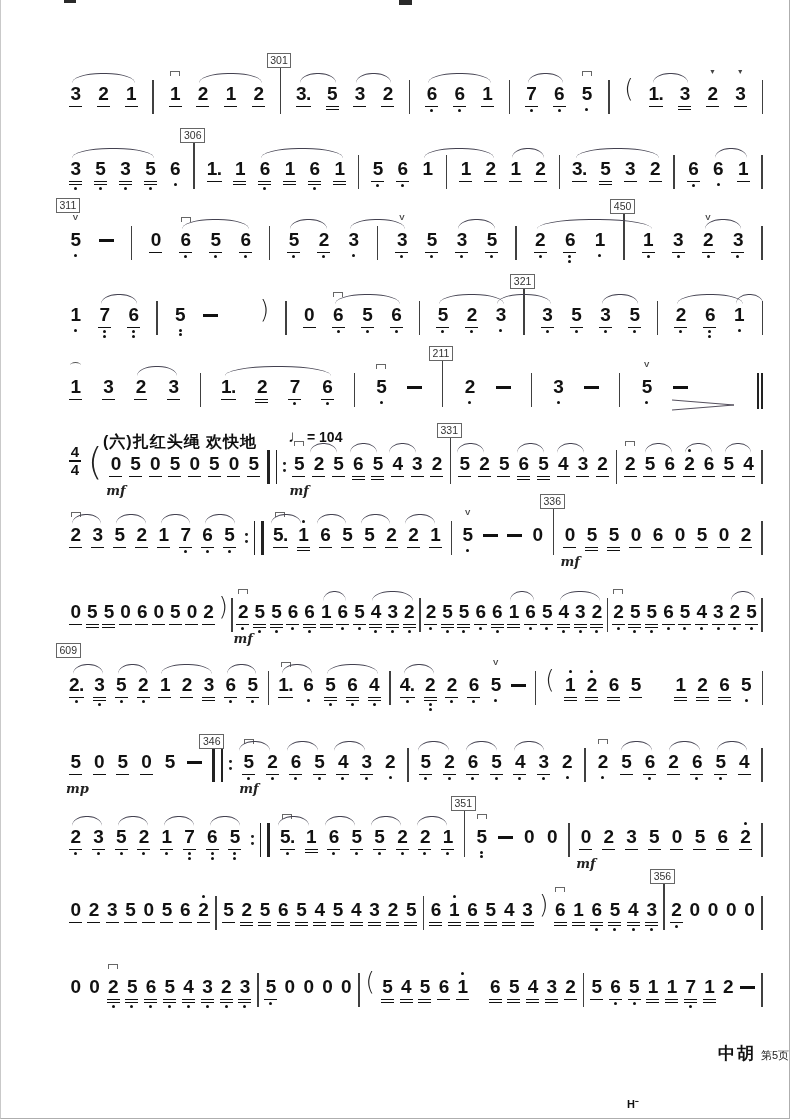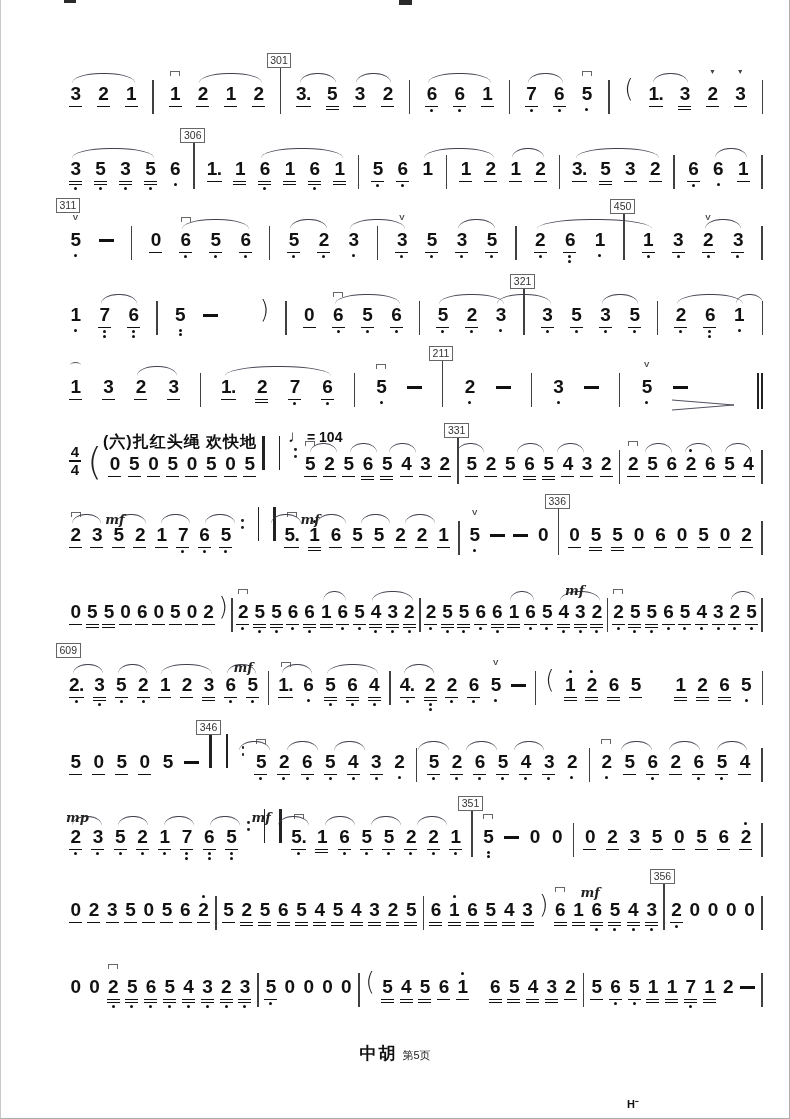--- a/index.html
+++ b/index.html
@@ -15,26 +15,26 @@
   .bz{height:11px;display:flex;align-items:flex-end;justify-content:center;
       font:bold 8px "Liberation Sans",sans-serif;line-height:10px;color:#444;}
   .cap{width:8px;height:4px;border:1.3px solid #666;border-bottom:none;margin-bottom:1px;}
   .carc{width:11px;height:5px;border-top:1.4px solid #555;border-radius:55% 55% 0 0;margin-bottom:2px;}
   .hz{height:6px;display:flex;align-items:center;justify-content:center;}
   .dot{width:3px;height:3px;border-radius:50%;background:#111;flex:0 0 auto;}
   .dg{height:21px;font:bold 19px "Liberation Sans",sans-serif;line-height:21px;color:#121212;letter-spacing:-0.5px;white-space:nowrap;}
   .uz{width:100%;display:flex;flex-direction:column;gap:1.5px;padding-top:1.5px;box-sizing:border-box;}
   .ul{height:1.6px;background:#111;width:100%;}
   .lz{display:flex;flex-direction:column;align-items:center;gap:1.5px;padding-top:2px;}
-  .dyn{position:absolute;top:47px;left:-3px;font:bold italic 13px "DejaVu Serif",serif;color:#222;z-index:2;margin-top:29px;}
+  .dyn{position:absolute;top:47px;left:-3px;font:bold italic 13px "DejaVu Serif",serif;color:#222;z-index:2;}
   .bar{width:1.4px;height:34px;background:#404040;margin-top:14px;}
   .bar.hasm{height:47px;margin-top:1px;}
   .dbar{margin-top:14px;flex-direction:row !important;gap:2.5px;}
   .dbar div{width:1.5px;height:36px;background:#222;}
-  .rep{flex-direction:row !important;gap:14px;height:34px;}
+  .rep{margin-top:14px;flex-direction:row !important;gap:6px;height:34px;}
   .bthick{width:3px;height:34px;background:#222;}
   .bthin{width:1.3px;height:34px;background:#222;}
   .rdots{display:flex;flex-direction:column;gap:4px;}
   .rdots div{width:2.8px;height:2.8px;border-radius:50%;background:#222;}
   .dash{width:15px;height:2.6px;background:#111;margin-top:27px;}
   .paren{font:300 24px "DejaVu Sans",sans-serif;color:#222;margin-top:11px;line-height:24px;}
   .paren.big{font-size:38px;margin-top:6px;line-height:38px;font-weight:300;}
   .spc{height:1px;}
   .ts{margin-top:9px;display:flex;flex-direction:column;align-items:center;
       font:bold 15px "Liberation Sans",sans-serif;line-height:14px;color:#111;}
@@ -42,21 +42,21 @@
   .hp{margin-top:40px;margin-left:-36px;}
   .mbox{position:absolute;top:-14px;left:-13px;border:1px solid #666;background:#fff;
         font:10.5px "Liberation Sans",sans-serif;color:#333;padding:0 2.5px;line-height:13px;
         white-space:nowrap;z-index:3;}
   .slur{position:absolute;top:7px;height:9px;border-top:1.5px solid #42404f;
         border-radius:55% 55% 0 0 / 120% 120% 0 0;z-index:1;}
   
   .sec-header{position:absolute;left:102px;top:432px;font:bold 16px "Liberation Sans",sans-serif;color:#111;letter-spacing:1px;}
   .tempo{position:absolute;left:287px;top:427px;font:bold 14px "Liberation Sans",sans-serif;color:#111;}
   .tempo .tnote{font-size:17px;margin-right:2px;}
-  .footer{position:absolute;left:0;top:1042px;width:100%;text-align:center;color:#111;}
+  .footer{position:absolute;left:0;top:1042px;width:100%;text-align:right;color:#111;}
   .footer .ft{font:bold 17px "Liberation Sans",sans-serif;letter-spacing:2px;}
   .footer .fp{font:11px "Liberation Sans",sans-serif;margin-left:5px;color:#222;}
   .corner{position:absolute;left:626px;top:1096px;font:bold 11px "Liberation Sans",sans-serif;color:#111;}
 </style>
 </head>
 <body>
 
 <div class="sheet">
   <div class="artifact" style="left:63px;top:0;width:12px;height:3px;"></div>
   <div class="artifact" style="left:398px;top:0;width:13px;height:5px;"></div>

